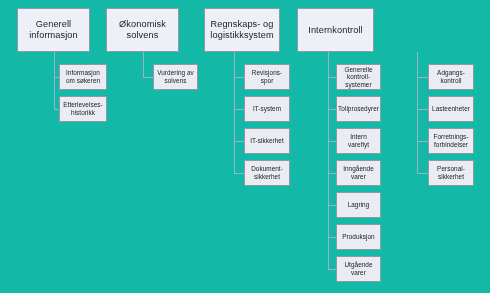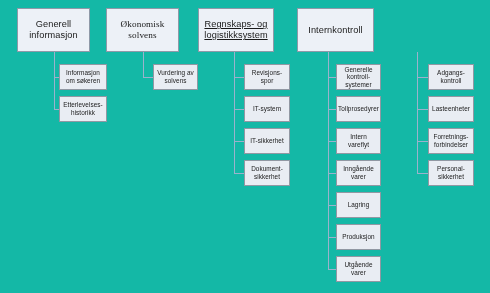--- a/index.html
+++ b/index.html
@@ -60,27 +60,27 @@
 <div id="diagram">
     <div class="node root" style="left: 17px; top: 8px; width: 73px; height: 44px;">Generell
 informasjon</div>
     <div class="link v" style="left: 54px; top: 52px; height: 57px;"></div>
     <div class="link h" style="left: 54px; top: 77px; width: 5px;"></div>
     <div class="node child" style="left: 59px; top: 64px; width: 48px; height: 26px;">Informasjon
 om søkeren</div>
     <div class="link h" style="left: 54px; top: 109px; width: 5px;"></div>
     <div class="node child" style="left: 59px; top: 96px; width: 48px; height: 26px;">Etterlevelses-
 historikk</div>
-    <div class="node root" style="left: 106px; top: 8px; width: 73px; height: 44px; font-family: Liberation Serif, serif;">Økonomisk
+    <div class="node root" style="left: 106px; top: 8px; width: 73px; height: 44px;">Økonomisk
 solvens</div>
     <div class="link v" style="left: 143px; top: 52px; height: 25px;"></div>
     <div class="link h" style="left: 143px; top: 77px; width: 10px;"></div>
     <div class="node child" style="left: 153px; top: 64px; width: 45px; height: 26px;">Vurdering av
 solvens</div>
-    <div class="node root" style="left: 198px; top: 8px; width: 76px; height: 44px; text-decoration: underline;">Regnskaps- og
+    <div class="node root" style="left: 204px; top: 8px; width: 76px; height: 44px;">Regnskaps- og
 logistikksystem</div>
     <div class="link v" style="left: 234px; top: 52px; height: 121px;"></div>
     <div class="link h" style="left: 234px; top: 77px; width: 10px;"></div>
     <div class="node child" style="left: 244px; top: 64px; width: 46px; height: 26px;">Revisjons-
 spor</div>
     <div class="link h" style="left: 234px; top: 109px; width: 10px;"></div>
     <div class="node child" style="left: 244px; top: 96px; width: 46px; height: 26px;">IT-system</div>
     <div class="link h" style="left: 234px; top: 141px; width: 10px;"></div>
     <div class="node child" style="left: 244px; top: 128px; width: 46px; height: 26px;">IT-sikkerhet</div>
     <div class="link h" style="left: 234px; top: 173px; width: 10px;"></div>

